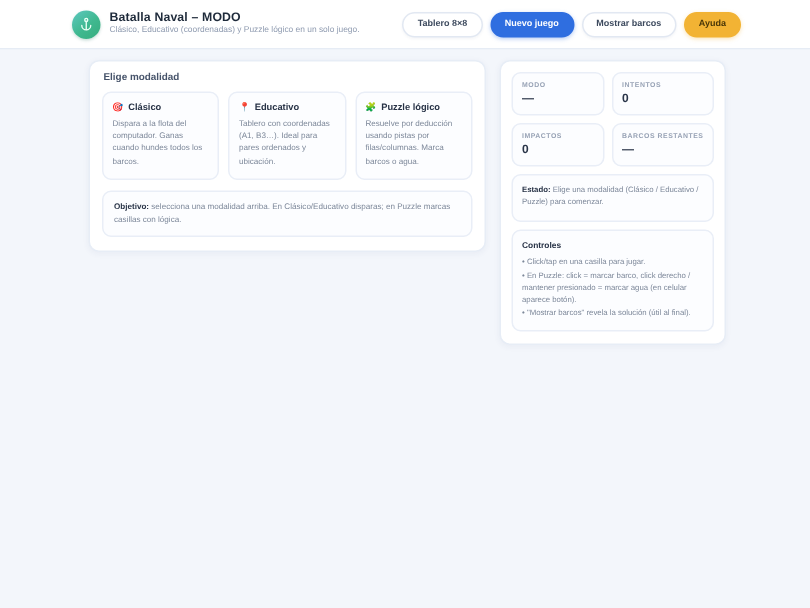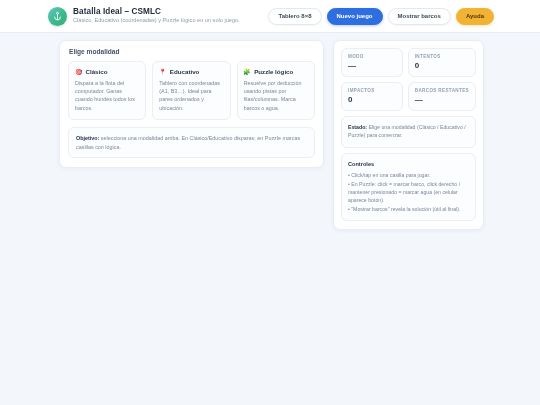--- a/index.html
+++ b/index.html
@@ -239,21 +239,21 @@
 <div class="app-header">
   <div class="brand">
     <span class="logo-badge">
       <svg width="11" height="11" viewBox="0 0 24 24" fill="none" stroke="#eafff6" stroke-width="2" stroke-linecap="round" stroke-linejoin="round">
         <circle cx="12" cy="5" r="2.2"></circle>
         <line x1="12" y1="7.2" x2="12" y2="19"></line>
         <path d="M5.5 13a6.5 6.5 0 0 0 13 0"></path>
       </svg>
     </span>
     <div class="brand-text">
-      <div class="app-title">Batalla Ideal – CSMLC</div>
+      <div class="app-title">Batalla Naval – MODO</div>
       <div class="app-subtitle">Clásico, Educativo (coordenadas) y Puzzle lógico en un solo juego.</div>
     </div>
   </div>
 
   <div class="header-actions">
     <button class="btn">Tablero 8×8</button>
     <button class="btn btn-primary">Nuevo juego</button>
     <button class="btn">Mostrar barcos</button>
     <button class="btn btn-warn">Ayuda</button>
   </div>

